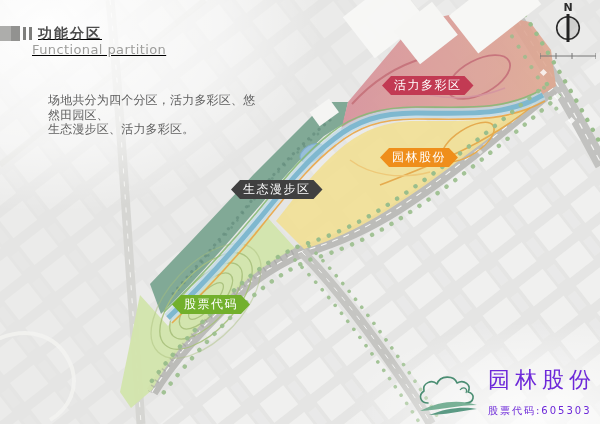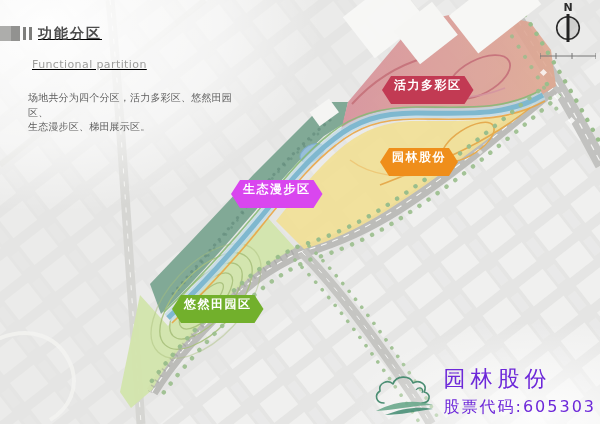--- a/index.html
+++ b/index.html
@@ -16,45 +16,45 @@
   .wash-br{background:radial-gradient(ellipse 270px 130px at 90% 98%,
             rgba(255,255,255,0.85) 0%,rgba(255,255,255,0) 72%);}
 
   
   #title-block{position:absolute;left:0;top:25px;text-decoration:underline;}
   .title-row{display:flex;align-items:center;height:17px;}
   .deco-a{width:11px;height:15px;background:#adadab;}
   .deco-b{width:9px;height:15px;background:#929290;}
   .deco-bar{width:3px;height:13px;background:#7e7e7c;margin-left:3px;}
   .title-text{margin-left:6px;font-size:14px;font-weight:bold;color:#4c4c4c;letter-spacing:2px;}
-  .subtitle-text{margin-left:32px;margin-top:16px;font-size:11px;color:#9d9d9b;letter-spacing:.4px;}
-
-  #description{position:absolute;left:28px;top:81px;width:210px;
-    font-size:10px;line-height:14.5px;color:#5e5e5e;letter-spacing:.2px;}
+  .subtitle-text{margin-left:32px;margin-top:0;font-size:13px;color:#9d9d9b;letter-spacing:.4px;}
+
+  #description{position:absolute;left:48px;top:81px;width:210px;
+    font-size:12px;line-height:14.5px;color:#5e5e5e;letter-spacing:.2px;}
 
   
   #compass{position:absolute;left:540px;top:2px;width:56px;text-align:center;}
   #compass .n{font-size:11px;font-weight:bold;color:#2c2c2c;line-height:11px;}
 
   
   .zone-label{
-    position:absolute;height:28px;line-height:19px;padding:0 12px;
-    color:#fff;font-size:12px;font-weight:bold;letter-spacing:1.5px;white-space:nowrap;
+    position:absolute;height:19px;line-height:19px;padding:0 12px;
+    color:#fff;font-size:12px;font-weight:normal;letter-spacing:1.5px;white-space:nowrap;
     clip-path:polygon(9px 0,calc(100% - 9px) 0,100% 50%,calc(100% - 9px) 100%,9px 100%,0 50%);
   }
   .zl-vitality{left:382px;top:76px;}
   .zl-pastoral{left:380px;top:148px;}
   .zl-eco{left:231px;top:180px;}
   .zl-terrace{left:172px;top:295px;}
 
   
   #logo{position:absolute;right:4px;bottom:6px;display:flex;align-items:flex-end;}
   #logo .texts{margin-left:8px;color:#6d28d9;}
   #logo .company{font-size:22px;letter-spacing:5px;line-height:24px;}
-  #logo .stock{font-size:16px;letter-spacing:2px;margin-top:6px;text-align:center;}
+  #logo .stock{font-size:10px;letter-spacing:2px;margin-top:12px;}
 </style>
 </head>
 <body>
 
 <div id="stage">
 
   <svg id="map-art" width="600" height="424" viewBox="0 0 600 424">
     <defs>
       <pattern id="blocks" width="46" height="34" patternUnits="userSpaceOnUse" patternTransform="rotate(-38)">
         <rect x="2" y="2" width="30" height="24" fill="#ffffff" opacity="0.55"></rect>
@@ -161,21 +161,21 @@
       <span class="deco-b"></span>
       <span class="deco-bar"></span>
       <span class="deco-bar"></span>
       <span class="title-text">功能分区</span>
     </div>
     <div class="subtitle-text">Functional partition</div>
   </header>
 
   <p id="description">
     <span>场地共分为四个分区，活力多彩区、悠然田园区、</span><br>
-    <span>生态漫步区、梯田展示区。</span>
+    <span>生态漫步区、活力多彩区。</span>
   </p>
 
   <div id="compass">
     <div class="n">N</div>
     <svg width="56" height="32" viewBox="0 0 56 32">
       <circle cx="28" cy="15" r="11.3" fill="none" stroke="#2c2c2c" stroke-width="1.6"></circle>
       <path d="M 28,3.7 A 11.3,11.3 0 0 1 28,26.3 Z" fill="#2c2c2c" opacity="0.12"></path>
       <line x1="28" y1="1" x2="28" y2="29" stroke="#222" stroke-width="3"></line>
     </svg>
     <svg width="56" height="12" viewBox="0 0 56 12">
@@ -186,25 +186,25 @@
       <line x1="56" y1="1" x2="56" y2="7" stroke="#777" stroke-width="1"></line>
     </svg>
   </div>
 
   <div class="zone-label zl-vitality" style="background-color: rgb(194, 58, 83);">
     <span>活力多彩区</span>
   </div>
   <div class="zone-label zl-pastoral" style="background-color: rgb(239, 142, 27);">
     <span>园林股份</span>
   </div>
-  <div class="zone-label zl-eco" style="background-color: #d946ef;">
+  <div class="zone-label zl-eco" style="background-color: #404040;">
     <span>生态漫步区</span>
   </div>
   <div class="zone-label zl-terrace" style="background-color: rgb(114, 176, 44);">
-    <span>悠然田园区</span>
+    <span>股票代码</span>
   </div>
 
   <div id="logo">
     <svg width="64" height="48" viewBox="0 0 64 48" fill="none">
       <path d="M 12,33 C 4,33 2,25 8,21 C 6,13 16,9 21,14 C 24,5 38,5 41,13 C 48,9 56,15 52,22 C 60,24 58,33 50,33" stroke="#4b8e73" stroke-width="1.6" stroke-linecap="round" stroke-linejoin="round"></path>
       <path d="M 44,20 C 47,16 52,18 50,23" stroke="#4b8e73" stroke-width="1.2"></path>
       <path d="M 4,41 C 22,31 44,29 61,35 C 44,35 22,40 4,41 Z" fill="#6aa88c" opacity="0.9"></path>
       <path d="M 13,45 C 30,38 48,36 61,39 C 46,41 27,45 13,45 Z" fill="#3f8a70" opacity="0.85"></path>
     </svg>
     <div class="texts">

